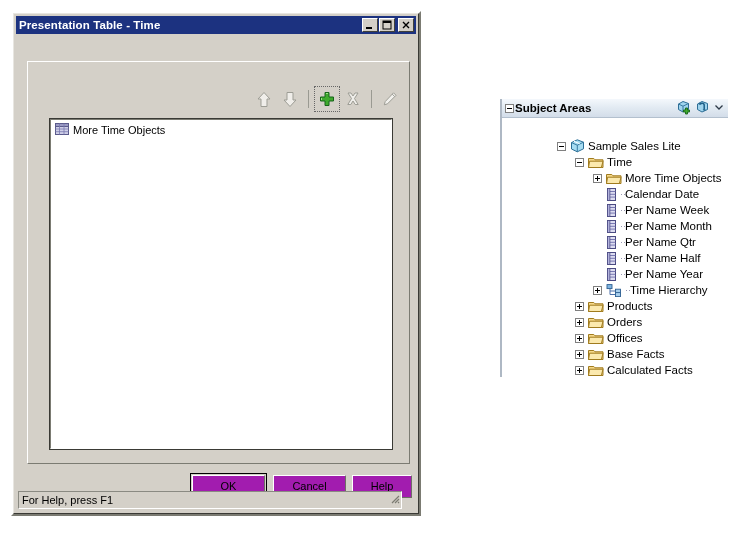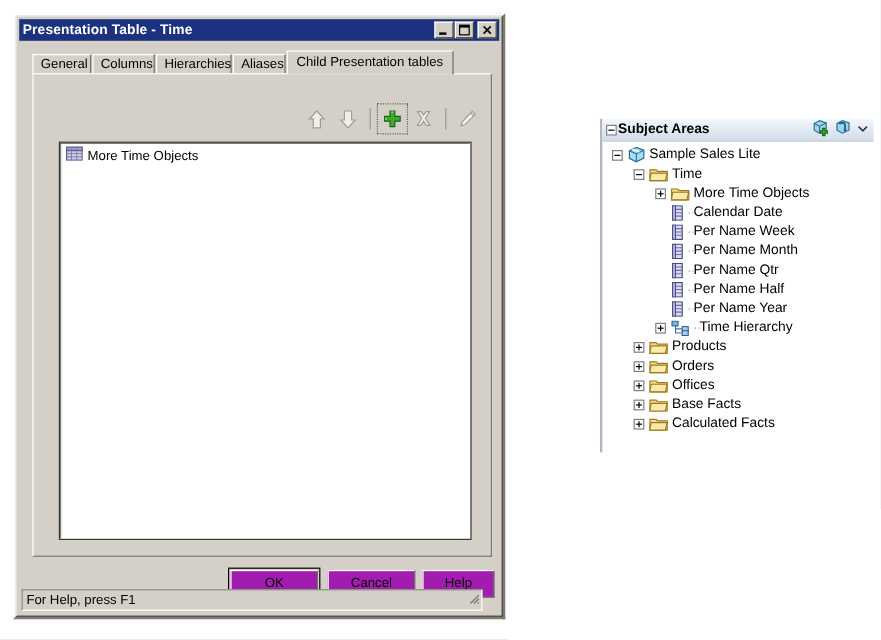--- a/index.html
+++ b/index.html
@@ -289,23 +289,24 @@
   .expander.plus::after {
     content: "";
     position: absolute;
     top: 1px; bottom: 1px; left: 3px;
     width: 1px;
     background: #000;
   }
   .sa-icons { display: flex; align-items: center; gap: 3px; }
 
   .sa-tree {
-    padding: 3px 0 0 0;
+    padding: 20px 0 0 0;
     font-size: 11.5px;
     color: #000000;
+    margin-left: 47px;
   }
   .tnode {
     height: 16px;
     display: flex;
     align-items: center;
     white-space: nowrap;
   }
   .tnode .exp-slot {
     width: 9px; height: 9px;
     margin-right: 4px;
@@ -344,27 +345,20 @@
             <rect x="3" y="2" width="8" height="2" fill="#000"></rect>
           </svg>
       </div>
       <div class="wbtn close">
         <svg width="14" height="12" viewBox="0 0 14 12">
             <path d="M4 3 L10 9 M10 3 L4 9" stroke="#000" stroke-width="1.4"></path>
           </svg>
       </div>
     </div>
 
-    <div class="tabstrip">
-      <div class="tab" style="left:0px;width:49px;">General</div>
-      <div class="tab" style="left:50px;width:52px;">Columns</div>
-      <div class="tab" style="left:103px;width:63px;">Hierarchies</div>
-      <div class="tab" style="left:167px;width:44px;">Aliases</div>
-      <div class="tab active" style="left:212px;width:139px;">Child Presentation tables</div>
-    </div>
 
     <div class="tabpage">
 
       <div class="toolbar">
         <div class="tbtn">
           <svg width="16" height="17" viewBox="0 0 16 17">
             <path d="M8 1.5 L14 8 L11 8 L11 15.5 L5 15.5 L5 8 L2 8 Z" fill="#f0eeea" stroke="#9d9d95" stroke-width="1"></path>
           </svg>
         </div>
         <div class="tbtn">

